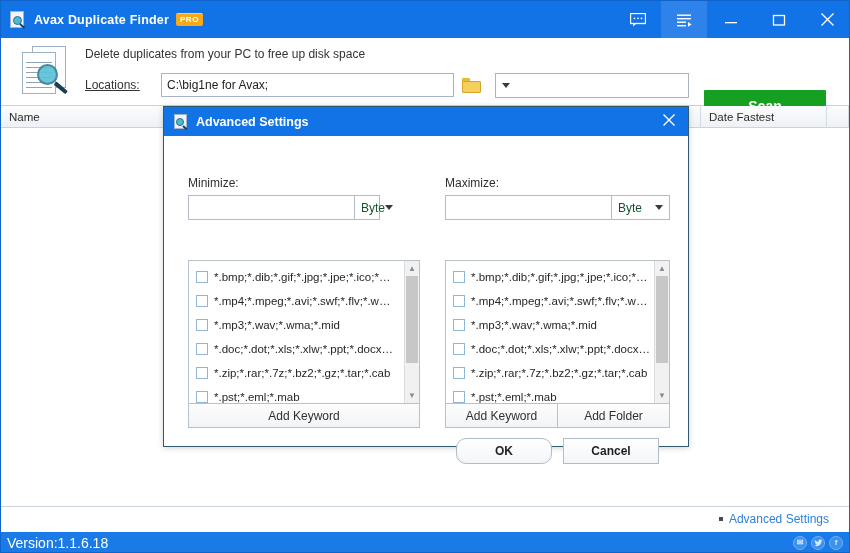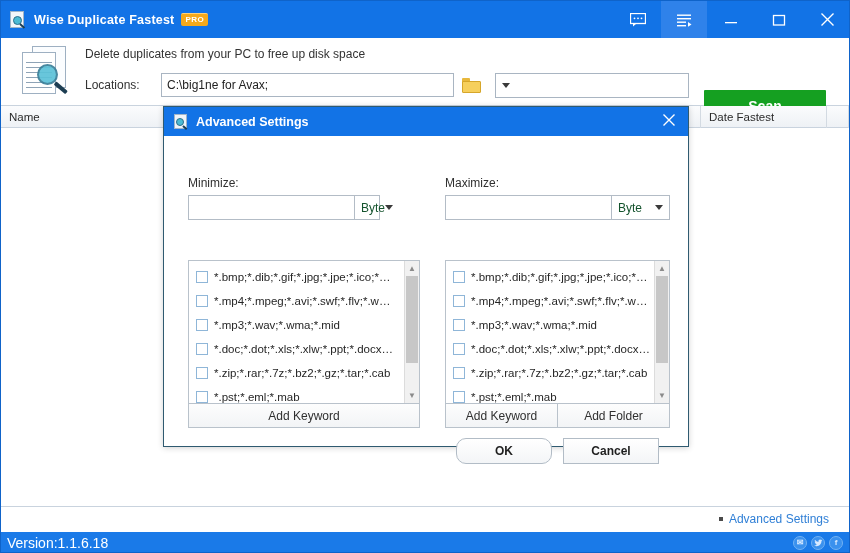--- a/index.html
+++ b/index.html
@@ -104,21 +104,21 @@
     width: 15px; height: 4px; background: #1d3d52;
     transform: rotate(40deg); transform-origin: left center;
     border-radius: 1px;
   }
   .hdr-tagline {
     position: absolute; left: 84px; top: 9px;
     font-size: 12px; color: #333333; white-space: nowrap;
   }
   .hdr-loclabel {
     position: absolute; left: 84px; top: 40px;
-    font-size: 12px; color: #333333;
+    font-size: 12px; color: #333333; text-decoration: underline;
   }
   .loc-input {
     position: absolute; left: 160px; top: 35px;
     width: 293px; height: 24px;
     border: 1px solid #a9b5c2; background: #ffffff;
     font-family: "Liberation Sans", sans-serif;
     font-size: 12px; color: #222222;
     padding: 0 5px; outline: none;
   }
   .folder-btn {
@@ -332,21 +332,21 @@
 <body>
 
 <div id="app">
 
   <div class="titlebar">
     <div class="title-app-icon">
       <div class="doc"></div>
         <div class="lens"></div>
         <div class="handle"></div>
     </div>
-    <span class="title-text">Wise Duplicate Fastest</span>
+    <span class="title-text">Avax Duplicate Finder</span>
     <span class="pro-badge">PRO</span>
     <div class="title-spacer"></div>
 
     <div class="tb-btn">
       <span>
         <svg width="16" height="14" viewBox="0 0 16 14">
           <rect x="0.5" y="0.5" width="15" height="10" fill="none" stroke="#ffffff" stroke-width="1.3"></rect>
           <path d="M3 10.5 L3 13.5 L6.5 10.5 Z" fill="#ffffff"></path>
           <circle cx="4.5" cy="5.3" r="0.9" fill="#ffffff"></circle>
           <circle cx="8" cy="5.3" r="0.9" fill="#ffffff"></circle>

